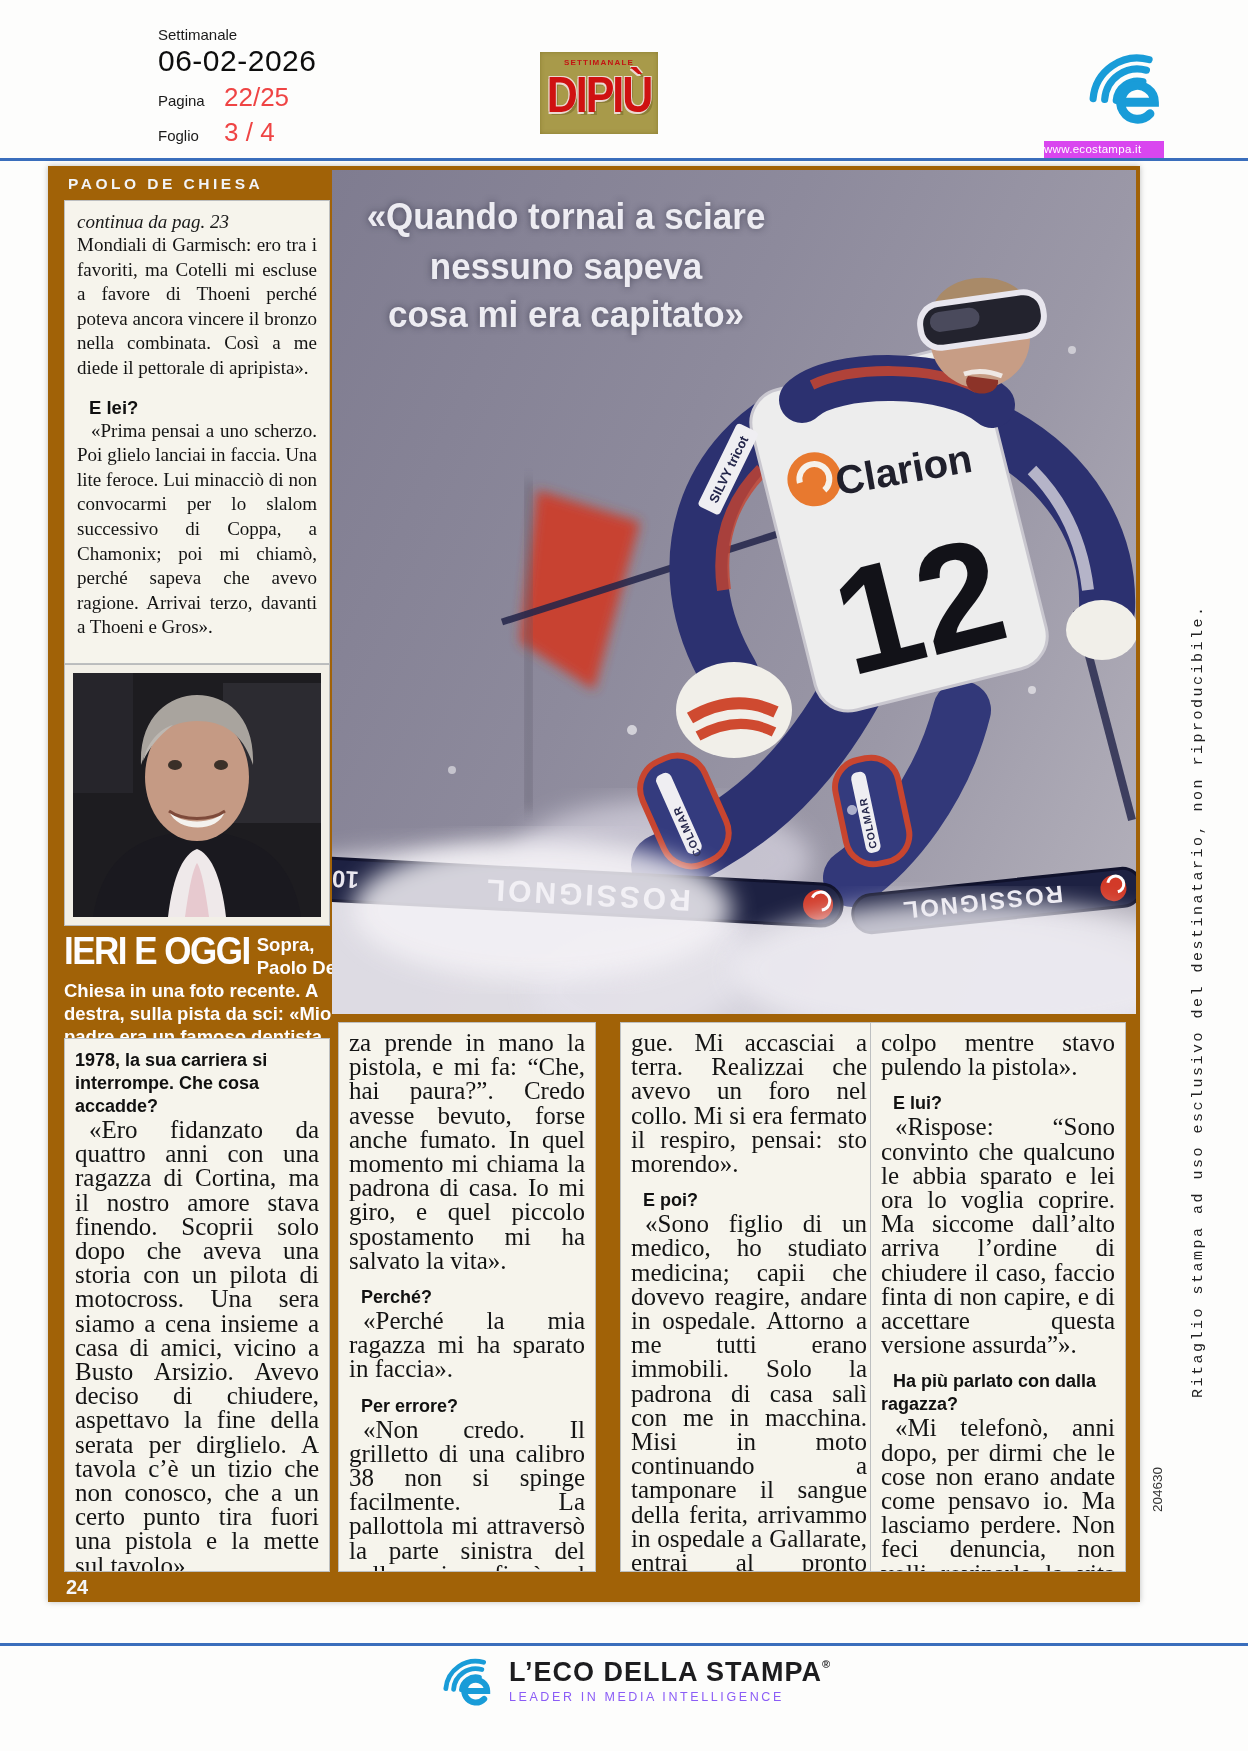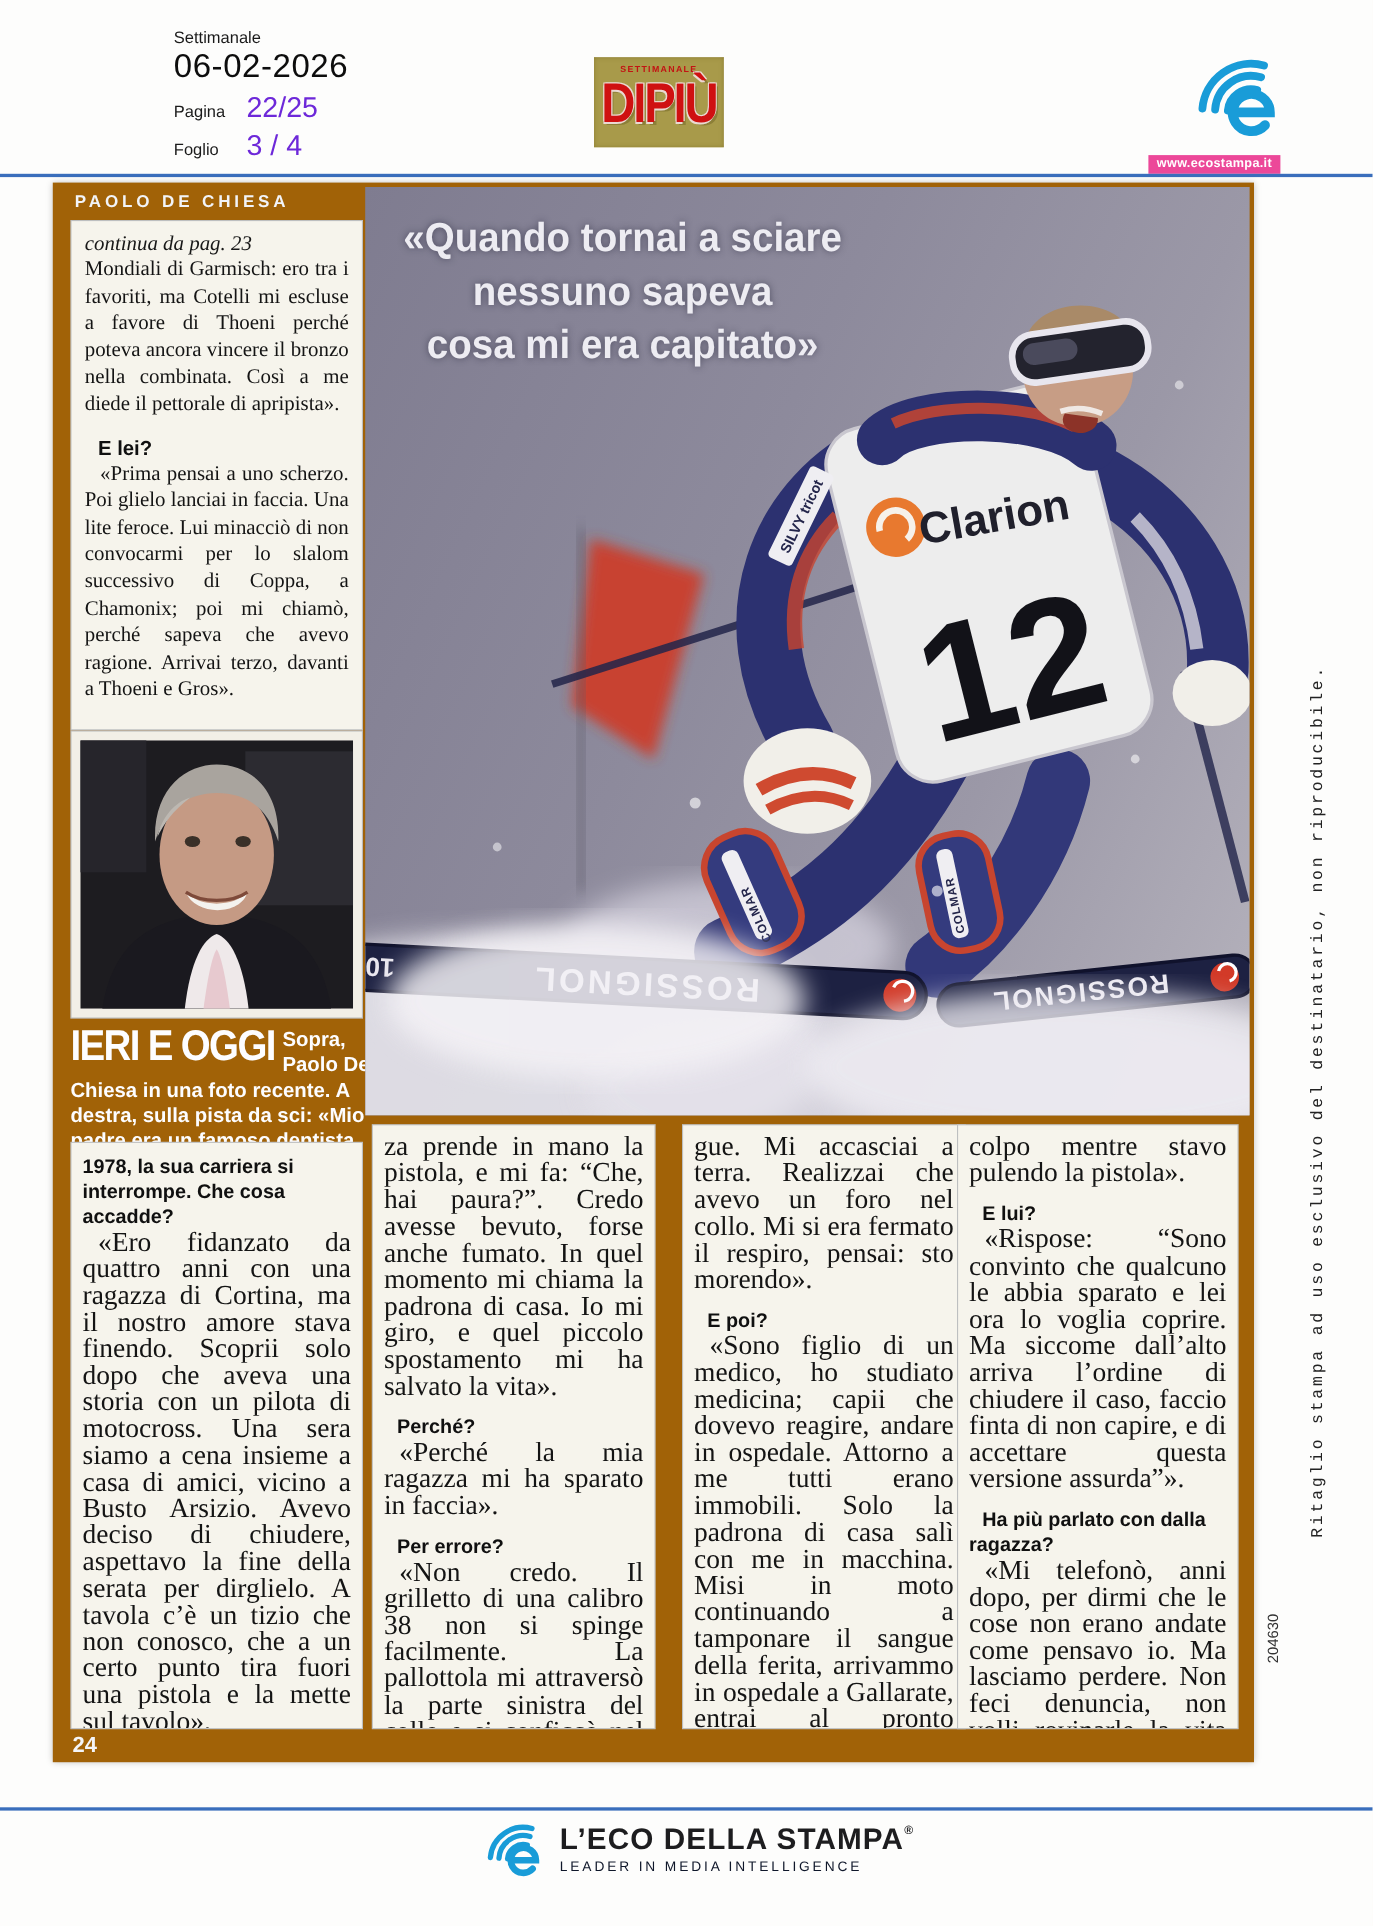--- a/index.html
+++ b/index.html
@@ -7,32 +7,32 @@
   #page { position:relative; width:1248px; height:1751px; background:#fdfdfc;
           font-family:"Liberation Sans", sans-serif; overflow:hidden; color:#111;padding-left:48px; }
   .abs { position:absolute; }
 
   
   .hdr-left { left:158px; top:26px; }
   .hdr-period { font-size:15px; color:#1a1a1a; }
   .hdr-date { font-size:30px; color:#0d0d0d; margin-top:1px; letter-spacing:0.5px; }
   .hdr-row { margin-top:4px; display:flex; align-items:baseline; }
   .hdr-lbl { font-size:15px; width:66px; color:#1a1a1a; }
-  .hdr-val { font-size:26px; color:#6d28d9; }
+  .hdr-val { font-size:26px; color:#ef4444; }
 
   .dipiu { left:540px; top:52px; width:118px; height:82px; background:#a89a4a;
            box-shadow:inset 0 0 4px rgba(120,105,30,.6); text-align:center; }
   .dipiu-small { color:#c31313; font-size:8px; font-weight:bold; letter-spacing:1.2px; padding-top:6px; }
   .dipiu-name { color:#cf1111; font-size:43px; font-weight:900; letter-spacing:-2px;
                 line-height:1; margin-top:3px; transform:scaleY(1.18); transform-origin:center top;
                 text-shadow:-1px -1px 0 #ead9d2, 1px -1px 0 #ead9d2, -1px 1px 0 #ead9d2, 2px 2px 0 #8c7f37; }
 
   .eco-top { left:1086px; top:46px; }
-  .eco-band { left:1044px; top:141px; width:120px; height:17px; background:#ec4899;
-              color:#fff; font-size:11.5px; font-weight:bold; text-align:center;
+  .eco-band { left:1044px; top:141px; width:120px; height:17px; background:#d946ef;
+              color:#fff; font-size:11.5px; font-weight:normal; text-align:left;
               line-height:17px; letter-spacing:0.3px; }
   .hdr-rule { left:0; top:158px; width:1248px; height:3px; background:#3a6ebc; }
 
   
   .clip { left:48px; top:166px; width:1092px; height:1436px; background:#a16207;
           box-shadow:0 0 6px rgba(0,0,0,.25); }
   .kicker { left:20px; top:9px; color:#f2f4f8; font-size:15.5px; font-weight:bold; letter-spacing:3.5px; }
 
   .whitebox { background:#f6f4ec; border:1px solid rgba(20,30,60,.25); }
   .box-intro { left:16px; top:34px; width:266px; height:464px; padding:10px 12px 0 12px; }
@@ -79,21 +79,21 @@
                writing-mode:vertical-rl; transform:rotate(180deg);
                font-size:13.5px; color:#333; }
 
   
   .ftr-rule { left:0; top:1643px; width:1248px; height:3px; background:#3a6ebc; }
   .footer { left:12px; top:1653px; width:1248px; display:flex; justify-content:center;
             align-items:flex-start; gap:14px; }
   .ftr-text { padding-top:6px; }
   .ftr-brand { font-size:27px; font-weight:bold; letter-spacing:1px; color:#1d1d1f; line-height:1; }
   .ftr-reg { font-size:11px; vertical-align:top; }
-  .ftr-tag { font-size:12.5px; letter-spacing:2.6px; color:#0f172a; margin-top:4px; }
+  .ftr-tag { font-size:12.5px; letter-spacing:2.6px; color:#8b5cf6; margin-top:4px; }
 </style>
 </head>
 <body>
 
 <div id="page">
 
   <div class="abs hdr-left">
     <div class="hdr-period">Settimanale</div>
     <div class="hdr-date">06-02-2026</div>
     <div class="hdr-row">

